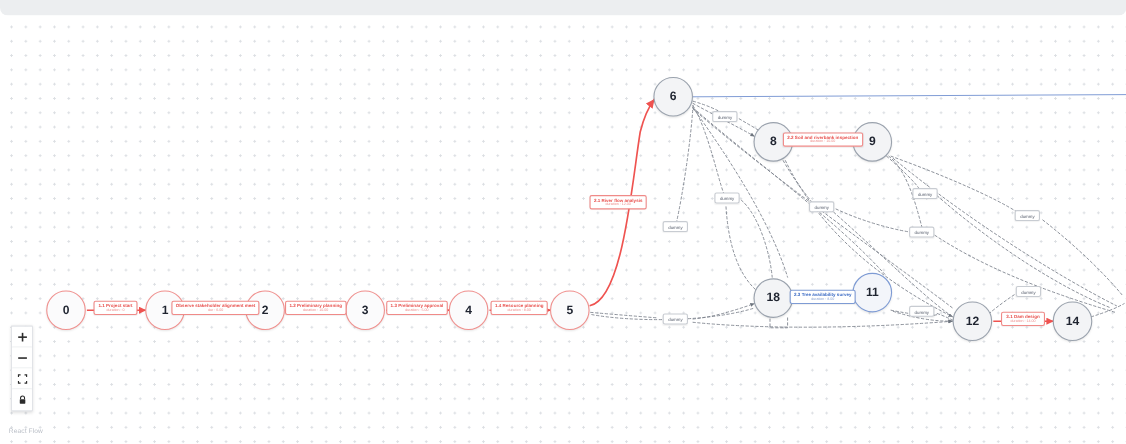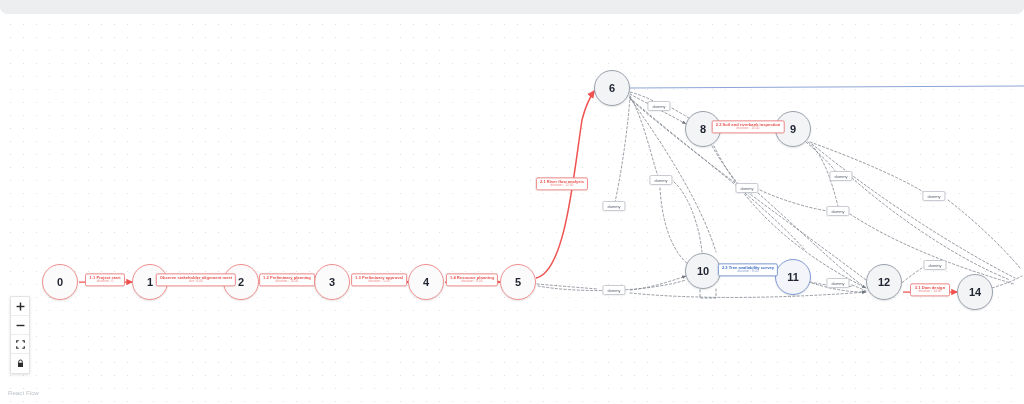--- a/index.html
+++ b/index.html
@@ -263,26 +263,26 @@
       <div class="node" style="left: 594px; top: 70px;">
         <span>6</span>
       </div>
       <div class="node" style="left: 685px; top: 111px;">
         <span>8</span>
       </div>
       <div class="node" style="left: 775px; top: 111px;">
         <span>9</span>
       </div>
       <div class="node" style="left: 685px; top: 253px;">
-        <span>10</span>
-      </div>
-      <div class="node bluish" style="left: 775px; top: 259px; text-align: right;">
+        <span>18</span>
+      </div>
+      <div class="node bluish" style="left: 775px; top: 248px; text-align: right;">
         <span>11</span>
       </div>
-      <div class="node" style="left: 866px; top: 264px;">
+      <div class="node" style="left: 866px; top: 274px;">
         <span>12</span>
       </div>
       <div class="node" style="left: 957px; top: 274px;">
         <span>14</span>
       </div>
     </div>
 
   <div id="edge-label-layer">
       <div class="elabel crit" style="left: 105px; top: 280px;">
         <span class="t1">1.1 Project start</span>

